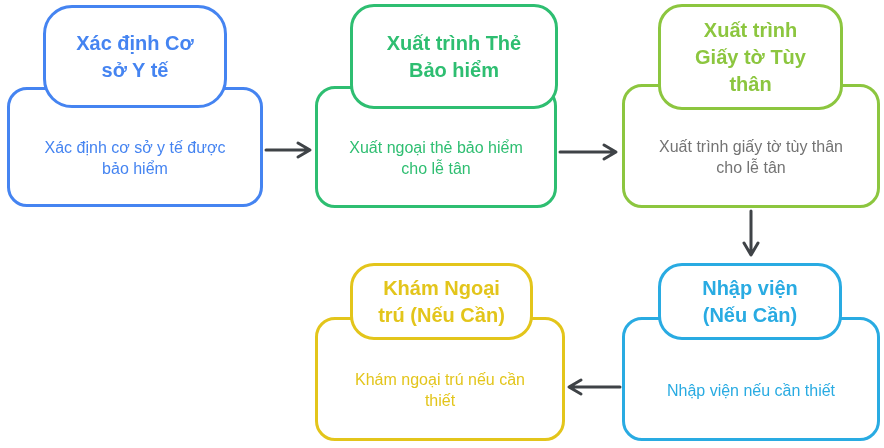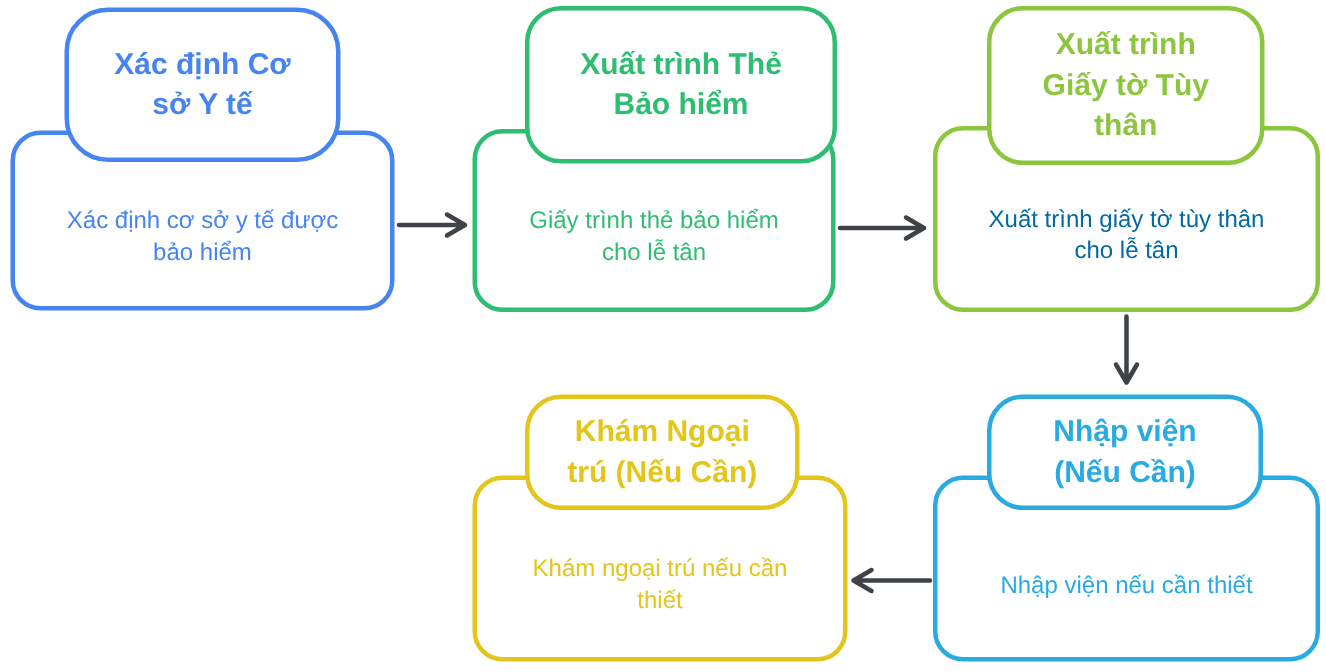--- a/index.html
+++ b/index.html
@@ -63,29 +63,29 @@
   <div class="node-body" style="left: 7px; top: 87px; width: 256px; height: 120px; border-color: rgb(69, 132, 241); color: rgb(69, 132, 241);">
     <div>Xác định cơ sở y tế được</div>
     <div>bảo hiểm</div>
   </div>
   <div class="node-header" style="left: 43px; top: 5px; width: 184px; height: 103px; border-color: rgb(69, 132, 241); color: rgb(69, 132, 241); border-radius: 29px;">
     <div>Xác định Cơ</div>
     <div>sở Y tế</div>
   </div>
 
   <div class="node-body" style="left: 315px; top: 86px; width: 242px; height: 122px; border-color: rgb(46, 190, 113); color: rgb(46, 190, 113);">
-    <div>Giấy trình thẻ bảo hiểm</div>
+    <div>Xuất ngoại thẻ bảo hiểm</div>
     <div>cho lễ tân</div>
   </div>
   <div class="node-header" style="left: 350px; top: 4px; width: 208px; height: 105px; border-color: rgb(46, 190, 113); color: rgb(46, 190, 113);">
     <div>Xuất trình Thẻ</div>
     <div>Bảo hiểm</div>
   </div>
 
-  <div class="node-body" style="left: 622px; top: 84px; width: 258px; height: 124px; border-color: rgb(140, 198, 63); color: #0369a1;">
+  <div class="node-body" style="left: 622px; top: 84px; width: 258px; height: 124px; border-color: rgb(140, 198, 63); color: #737373;">
     <div>Xuất trình giấy tờ tùy thân</div>
     <div>cho lễ tân</div>
   </div>
   <div class="node-header" style="left: 658px; top: 4px; width: 185px; height: 106px; border-color: rgb(140, 198, 63); color: rgb(140, 198, 63);">
     <div>Xuất trình</div>
     <div>Giấy tờ Tùy</div>
     <div>thân</div>
   </div>
 
   <div class="node-body" style="left: 622px; top: 317px; width: 258px; height: 124px; border-color: rgb(41, 171, 226); color: rgb(41, 171, 226);">

